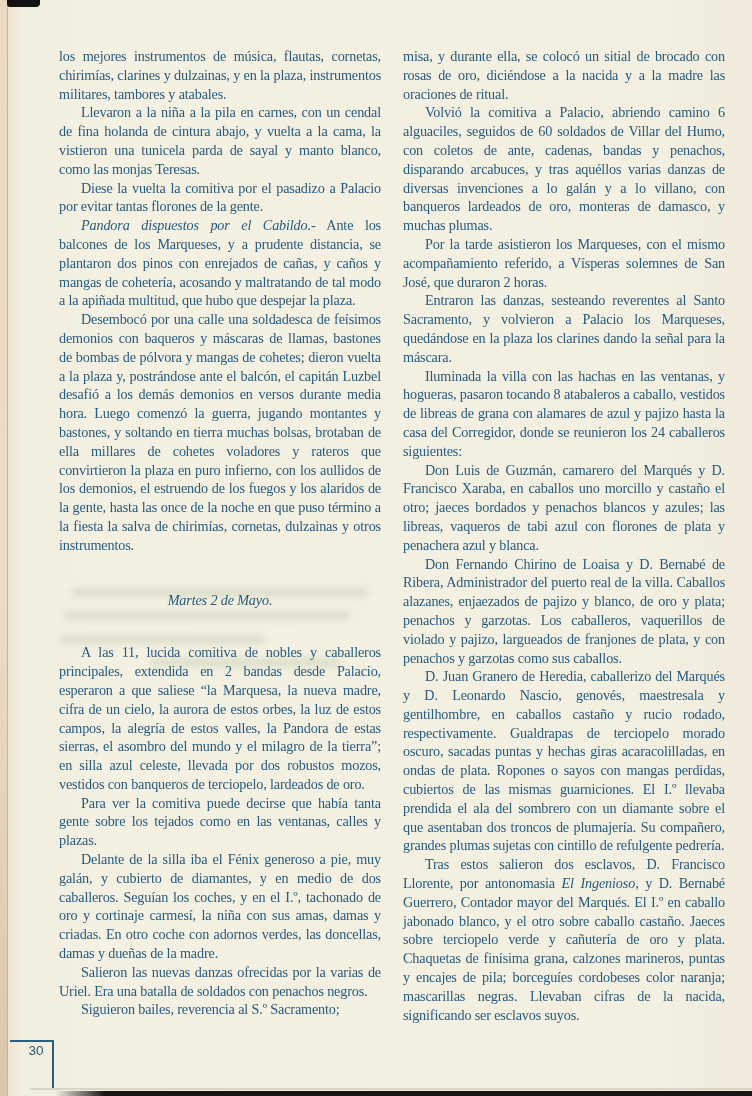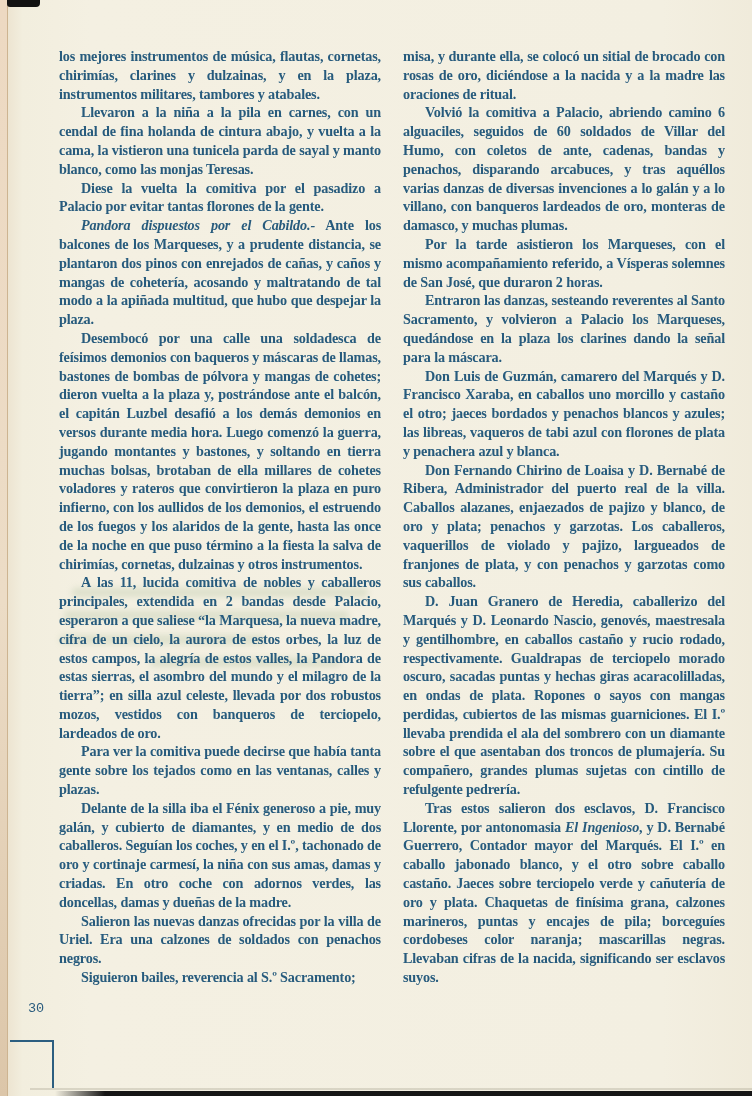--- a/index.html
+++ b/index.html
@@ -27,21 +27,21 @@
   }
   .bottom-scan-bar{
     position:absolute;left:105px;right:0;bottom:0;height:5px;background:#161616;
   }
   .bottom-scan-bar-fade{
     position:absolute;left:55px;bottom:0;width:50px;height:5px;
     background:linear-gradient(90deg,rgba(22,22,22,0),#161616);
   }
   .columns{
     position:absolute;left:59px;top:47px;width:666px;
-    display:flex;gap:22px;z-index:2;font-weight:bold;
+    display:flex;gap:22px;z-index:2;
   }
   .column{
     width:326px;
     color:#275b7d;
     font-size:14.2px;line-height:18.8px;
     text-align:justify;
     letter-spacing:-0.15px;
     hyphens:auto;-webkit-hyphens:auto;
     text-justify:inter-word;
   }
@@ -52,22 +52,22 @@
     margin:36px 0 34px !important;
   }
   .it{font-style:italic;}
   .ghost-line{
     position:absolute;height:9px;border-radius:4px;
     background:#adbf9d;filter:blur(3px);opacity:.33;z-index:1;
   }
   .pn-hline{position:absolute;left:10px;top:1040px;width:44px;height:2px;background:#2c5e80;z-index:3;}
   .pn-vline{position:absolute;left:52px;top:1040px;width:2px;height:48px;background:#2c5e80;z-index:3;}
   .page-number{
-    position:absolute;left:22px;top:1001px;width:28px;
-    font-family:Liberation Mono, monospace;
+    position:absolute;left:22px;top:1043px;width:28px;
+    font-family:Liberation Sans, sans-serif;
     font-size:13.5px;color:#2a5c7e;text-align:center;z-index:3;
   }
 </style>
 </head>
 <body>
 
 <div class="paper"></div>
 <div class="edge-strip"></div>
 <div class="corner-mark-top"></div>
 
@@ -76,31 +76,33 @@
 <div class="ghost-line" style="left:60px;top:635px;width:205px;"></div>
 <div class="ghost-line" style="left:150px;top:658px;width:190px;"></div>
 
 <div class="columns">
   <div class="column">
     <p class="noindent">los mejores instrumentos de música, flautas, cornetas, chirimías, clarines y dulzainas, y en la plaza, instrumentos militares, tambores y atabales.</p>
     <p>Llevaron a la niña a la pila en carnes, con un cendal de fina holanda de cintura abajo, y vuelta a la cama, la vistieron una tunicela parda de sayal y manto blanco, como las monjas Teresas.</p>
     <p>Diese la vuelta la comitiva por el pasadizo a Palacio por evitar tantas florones de la gente.</p>
     <p><span class="it">Pandora dispuestos por el Cabildo.-</span><span> Ante los balcones de los Marqueses, y a prudente distancia, se plantaron dos pinos con enrejados de cañas, y caños y mangas de cohetería, acosando y maltratando de tal modo a la apiñada multitud, que hubo que despejar la plaza.</span></p>
     <p>Desembocó por una calle una soldadesca de feísimos demonios con baqueros y máscaras de llamas, bastones de bombas de pólvora y mangas de cohetes; dieron vuelta a la plaza y, postrándose ante el balcón, el capitán Luzbel desafió a los demás demonios en versos durante media hora. Luego comenzó la guerra, jugando montantes y bastones, y soltando en tierra muchas bolsas, brotaban de ella millares de cohetes voladores y rateros que convirtieron la plaza en puro infierno, con los aullidos de los demonios, el estruendo de los fuegos y los alaridos de la gente, hasta las once de la noche en que puso término a la fiesta la salva de chirimías, cornetas, dulzainas y otros instrumentos.</p>
+    <p class="heading">Martes 2 de Mayo.</p>
     <p>A las 11, lucida comitiva de nobles y caballeros principales, extendida en 2 bandas desde Palacio, esperaron a que saliese “la Marquesa, la nueva madre, cifra de un cielo, la aurora de estos orbes, la luz de estos campos, la alegría de estos valles, la Pandora de estas sierras, el asombro del mundo y el milagro de la tierra”; en silla azul celeste, llevada por dos robustos mozos, vestidos con banqueros de terciopelo, lardeados de oro.</p>
     <p>Para ver la comitiva puede decirse que había tanta gente sobre los tejados como en las ventanas, calles y plazas.</p>
     <p>Delante de la silla iba el Fénix generoso a pie, muy galán, y cubierto de diamantes, y en medio de dos caballeros. Seguían los coches, y en el I.º, tachonado de oro y cortinaje carmesí, la niña con sus amas, damas y criadas. En otro coche con adornos verdes, las doncellas, damas y dueñas de la madre.</p>
-    <p>Salieron las nuevas danzas ofrecidas por la villa de Uriel. Era una calzones de soldados con penachos negros.</p>
+    <p>Salieron las nuevas danzas ofrecidas por la varias de Uriel. Era una batalla de soldados con penachos negros.</p>
     <p>Siguieron bailes, reverencia al S.º Sacramento;</p>
   </div>
   <div class="column">
     <p class="noindent">misa, y durante ella, se colocó un sitial de brocado con rosas de oro, diciéndose a la nacida y a la madre las oraciones de ritual.</p>
     <p>Volvió la comitiva a Palacio, abriendo camino 6 alguaciles, seguidos de 60 soldados de Villar del Humo, con coletos de ante, cadenas, bandas y penachos, disparando arcabuces, y tras aquéllos varias danzas de diversas invenciones a lo galán y a lo villano, con banqueros lardeados de oro, monteras de damasco, y muchas plumas.</p>
     <p>Por la tarde asistieron los Marqueses, con el mismo acompañamiento referido, a Vísperas solemnes de San José, que duraron 2 horas.</p>
     <p>Entraron las danzas, sesteando reverentes al Santo Sacramento, y volvieron a Palacio los Marqueses, quedándose en la plaza los clarines dando la señal para la máscara.</p>
+    <p>Iluminada la villa con las hachas en las ventanas, y hogueras, pasaron tocando 8 atabaleros a caballo, vestidos de libreas de grana con alamares de azul y pajizo hasta la casa del Corregidor, donde se reunieron los 24 caballeros siguientes:</p>
     <p>Don Luis de Guzmán, camarero del Marqués y D. Francisco Xaraba, en caballos uno morcillo y castaño el otro; jaeces bordados y penachos blancos y azules; las libreas, vaqueros de tabi azul con florones de plata y penachera azul y blanca.</p>
     <p>Don Fernando Chirino de Loaisa y D. Bernabé de Ribera, Administrador del puerto real de la villa. Caballos alazanes, enjaezados de pajizo y blanco, de oro y plata; penachos y garzotas. Los caballeros, vaquerillos de violado y pajizo, largueados de franjones de plata, y con penachos y garzotas como sus caballos.</p>
     <p>D. Juan Granero de Heredia, caballerizo del Marqués y D. Leonardo Nascio, genovés, maestresala y gentilhombre, en caballos castaño y rucio rodado, respectivamente. Gualdrapas de terciopelo morado oscuro, sacadas puntas y hechas giras acaracolilladas, en ondas de plata. Ropones o sayos con mangas perdidas, cubiertos de las mismas guarniciones. El I.º llevaba prendida el ala del sombrero con un diamante sobre el que asentaban dos troncos de plumajería. Su compañero, grandes plumas sujetas con cintillo de refulgente pedrería.</p>
     <p><span>Tras estos salieron dos esclavos, D. Francisco Llorente, por antonomasia </span><span class="it">El Ingenioso</span><span>, y D. Bernabé Guerrero, Contador mayor del Marqués. El I.º en caballo jabonado blanco, y el otro sobre caballo castaño. Jaeces sobre terciopelo verde y cañutería de oro y plata. Chaquetas de finísima grana, calzones marineros, puntas y encajes de pila; borceguíes cordobeses color naranja; mascarillas negras. Llevaban cifras de la nacida, significando ser esclavos suyos.</span></p>
   </div>
 </div>
 
 <div class="pn-hline"></div>
 <div class="pn-vline"></div>
 <div class="page-number">30</div>

